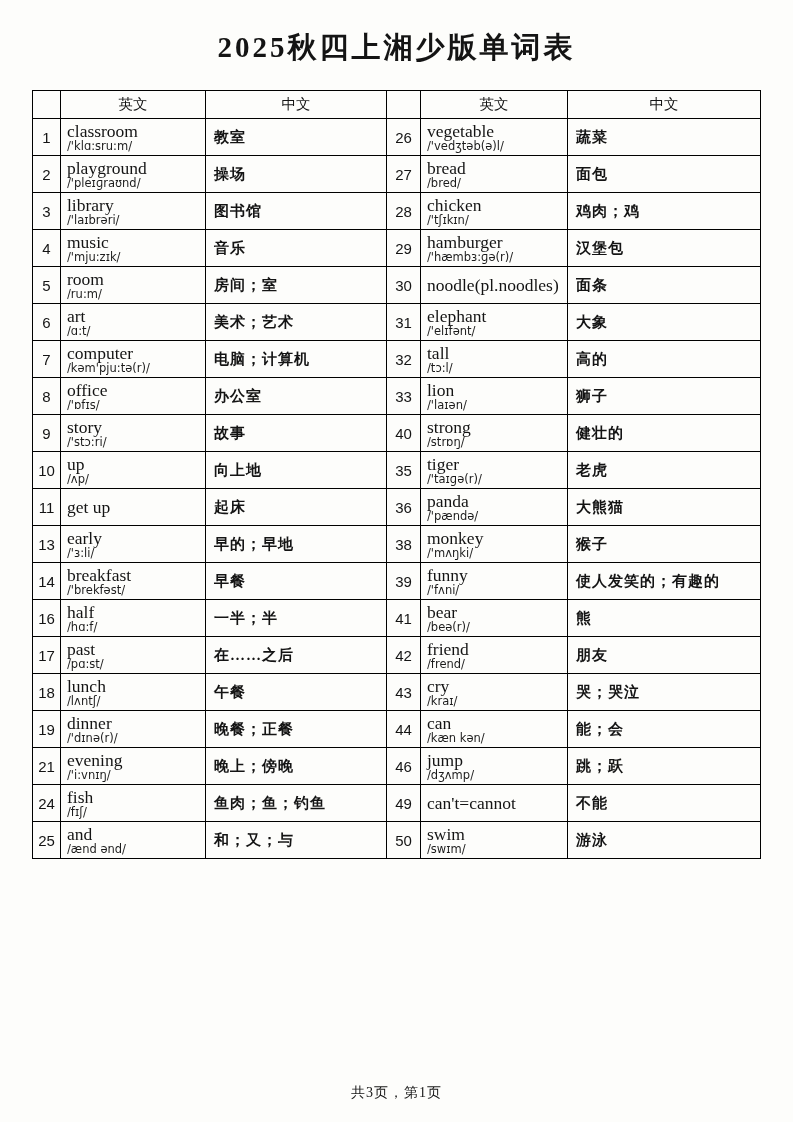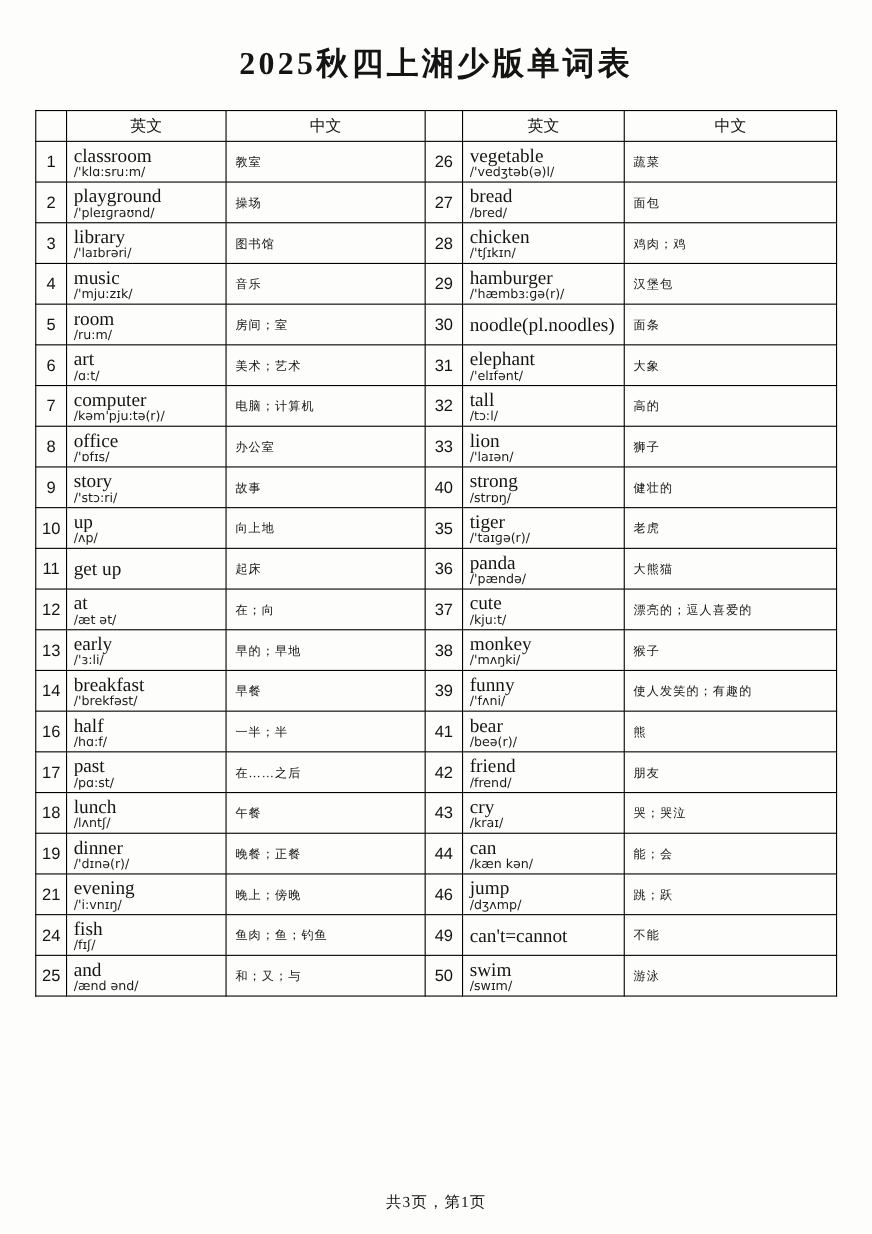--- a/index.html
+++ b/index.html
@@ -12,21 +12,21 @@
     color: #141414;
   }
   .page {
     position: relative;
     width: 793px;
     height: 1122px;
     overflow: hidden;
   }
   .title {
     margin: 0;
-    padding-top: 38px;
+    padding-top: 28px;
     text-align: center;
     font-size: 29px;
     font-weight: bold;
     letter-spacing: 3px;
     font-family: "Liberation Serif", serif;
   }
   table.word-table {
     border-collapse: collapse;
     table-layout: fixed;
     width: 728px;
@@ -65,23 +65,24 @@
   }
   .phonetic {
     font-family: "DejaVu Sans", sans-serif;
     font-size: 11.5px;
     line-height: 13px;
     color: #1c1c1c;
     white-space: nowrap;
   }
   td.chi {
     padding-left: 8px;
-    font-size: 11px;
+    font-size: 15px;
     vertical-align: middle;
     letter-spacing: 1px;
+    font-weight: bold;
   }
   .footer {
     position: absolute;
     left: 0;
     right: 0;
     bottom: 20px;
     text-align: center;
     font-size: 14px;
     letter-spacing: 1px;
     margin-top: 40px;
@@ -259,34 +260,20 @@
           </td>
           <td class="chi">起床</td>
           <td class="num">36</td>
           <td class="eng">
             <div class="word">panda</div>
             <div class="phonetic">/'pændə/</div>
           </td>
           <td class="chi">大熊猫</td>
         </tr>
         <tr>
-          <td class="num">12</td>
-          <td class="eng">
-            <div class="word">at</div>
-            <div class="phonetic">/æt  ət/</div>
-          </td>
-          <td class="chi">在；向</td>
-          <td class="num">37</td>
-          <td class="eng">
-            <div class="word">cute</div>
-            <div class="phonetic">/kju:t/</div>
-          </td>
-          <td class="chi">漂亮的；逗人喜爱的</td>
-        </tr>
-        <tr>
           <td class="num">13</td>
           <td class="eng">
             <div class="word">early</div>
             <div class="phonetic">/'ɜ:li/</div>
           </td>
           <td class="chi">早的；早地</td>
           <td class="num">38</td>
           <td class="eng">
             <div class="word">monkey</div>
             <div class="phonetic">/'mʌŋki/</div>

